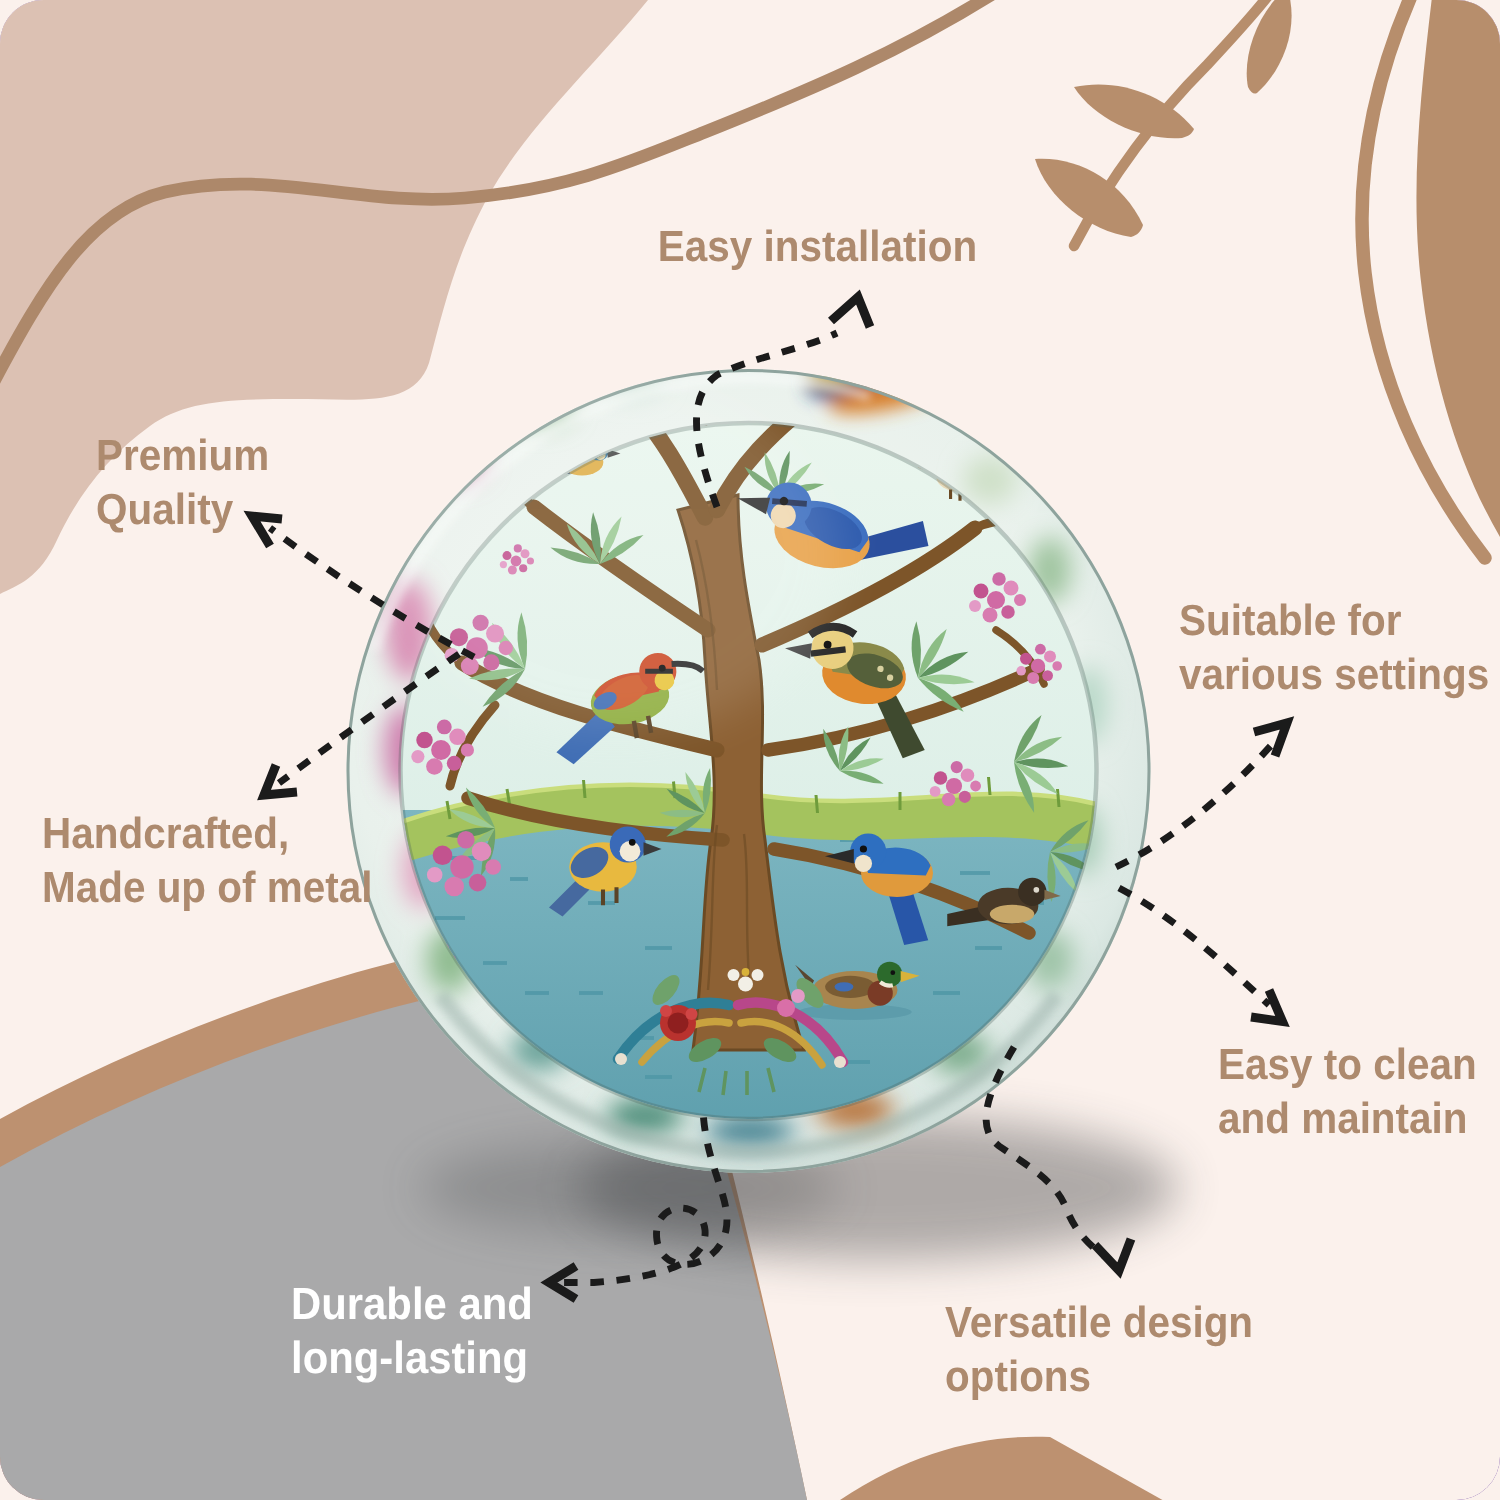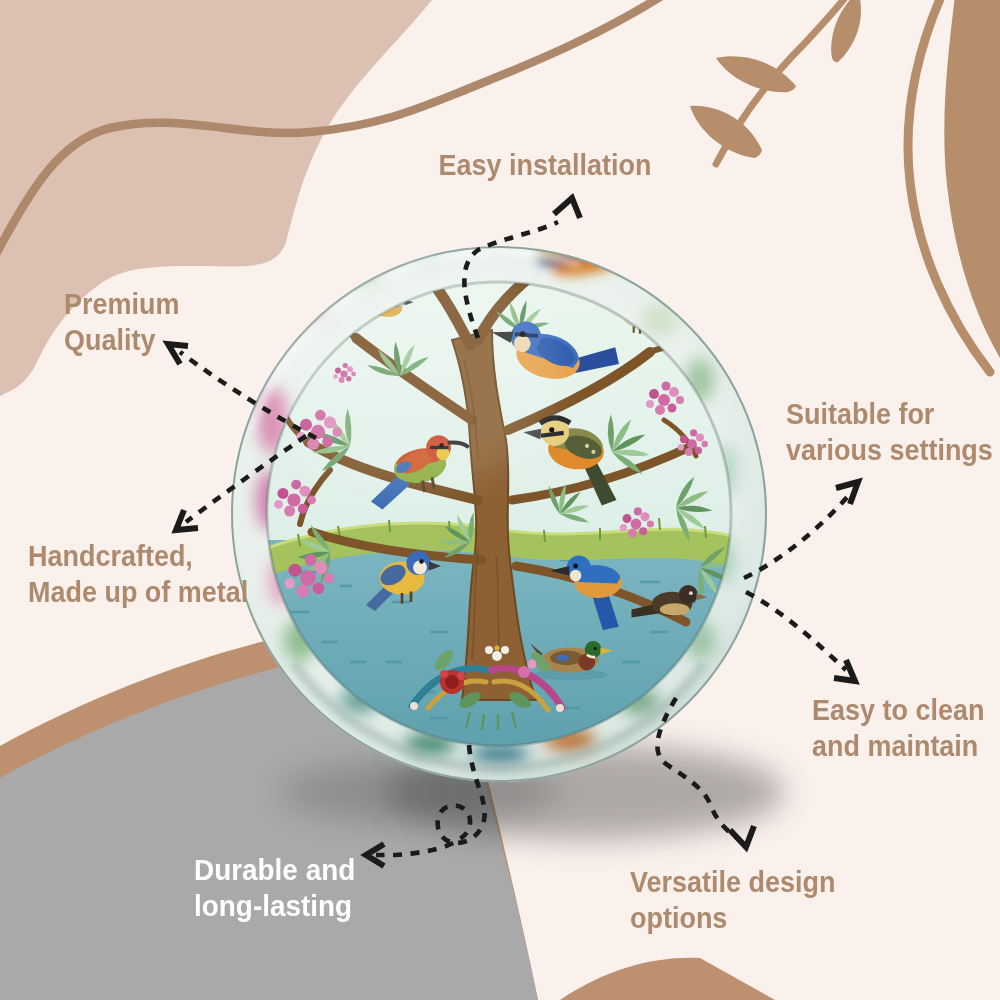--- a/index.html
+++ b/index.html
@@ -1,17 +1,17 @@
 <!DOCTYPE html>
 <html><head>
 <meta charset="utf-8">
 <style>
   html,body{margin:0;padding:0;background:#fbf1ec;}
   .stage{position:relative;width:1000px;height:1000px;overflow:hidden;
-         font-family:"Liberation Sans", sans-serif;background:#4c1d95;}
+         font-family:"Liberation Sans", sans-serif;background:#4c1d95;border-radius:29px;}
   .scene{position:absolute;left:0;top:0;z-index:1;}
   .label{position:absolute;z-index:5;color:#ad8a6e;font-weight:700;
          font-size:29px;line-height:36px;transform:scaleX(.93);
          transform-origin:left top;letter-spacing:0;}
   .label span{display:block;white-space:nowrap;}
   .label.center{text-align:center;transform-origin:center top;}
   .label.on-gray{color:#ffffff;}
   #lbl-easy-install{left:345px;top:147px;width:400px;}
   #lbl-premium{left:64px;top:286px;}
   #lbl-suitable{left:786px;top:396px;}

